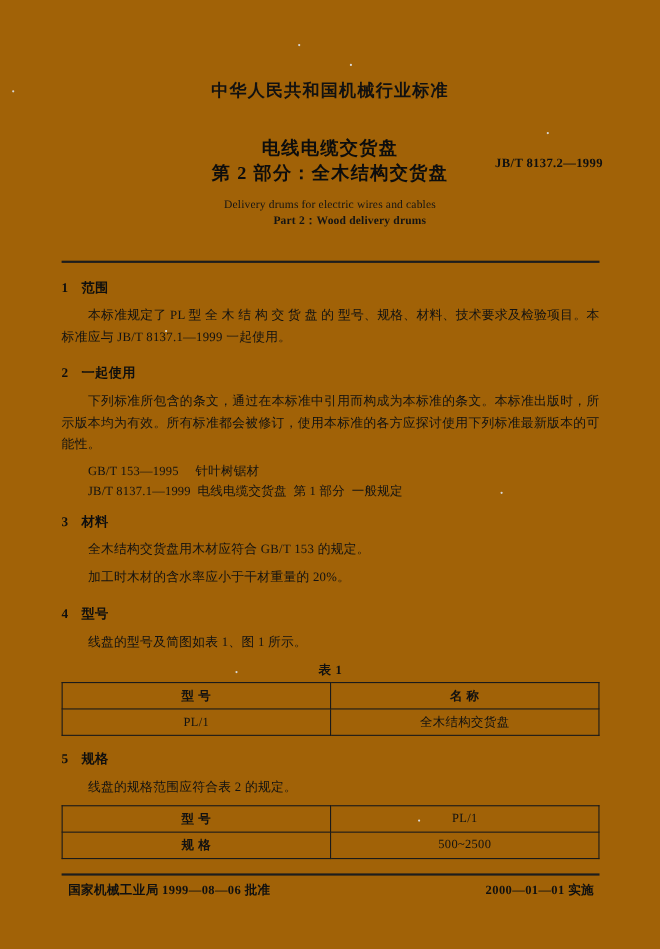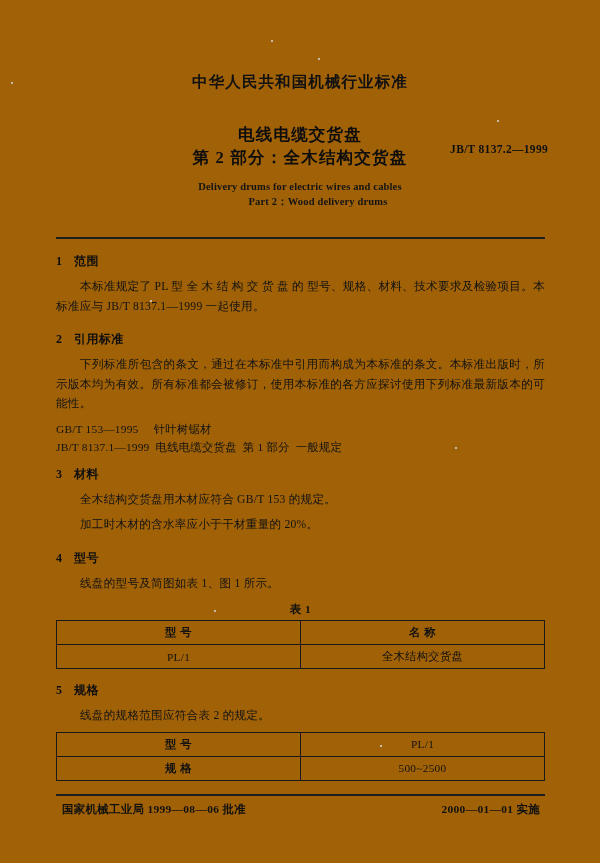--- a/index.html
+++ b/index.html
@@ -51,21 +51,21 @@
   }
   .title-cn-2 {
     font-size: 16.5px;
     font-weight: bold;
     letter-spacing: 1.2px;
     line-height: 24px;
     color: #0d0d0d;
   }
   .title-en-1 {
     font-size: 10.5px;
-    font-weight: bold;
+    font-weight: normal;
     margin-top: 9px;
     line-height: 15px;
     letter-spacing: 0.15px;
     color: #141414;
   }
   .title-en-2 {
     font-size: 10.5px;
     font-weight: bold;
     line-height: 15px;
     letter-spacing: 0.15px;
@@ -124,20 +124,21 @@
     margin: 0 0 6px 0;
     letter-spacing: 0.25px;
     color: #121212;
   }
   .para.indent {
     text-indent: 24px;
   }
   .ref-line {
     font-size: 11.4px;
     line-height: 18.5px;
+    margin-left: 24px;
     letter-spacing: 0.2px;
     white-space: pre;
     color: #121212;
   }
   .gap-sm { height: 9px; }
   .gap-md { height: 13px; }
   
   .tbl-caption {
     text-align: center;
     font-size: 11.4px;
@@ -228,21 +229,21 @@
   <div class="body-area">
 
     <div class="sec-head">
       <span class="num">1</span><span>范围</span>
     </div>
     <p class="para indent">本标准规定了 PL 型 全 木 结 构 交 货 盘 的 型号、规格、材料、技术要求及检验项目。本标准应与 JB/T 8137.1—1999 一起使用。</p>
 
     <div class="gap-sm"></div>
 
     <div class="sec-head">
-      <span class="num">2</span><span>引用标准</span>
+      <span class="num">2</span><span>一起使用</span>
     </div>
     <p class="para indent">下列标准所包含的条文，通过在本标准中引用而构成为本标准的条文。本标准出版时，所示版本均为有效。所有标准都会被修订，使用本标准的各方应探讨使用下列标准最新版本的可能性。</p>
     <div class="ref-line">GB/T 153—1995     针叶树锯材</div>
     <div class="ref-line">JB/T 8137.1—1999  电线电缆交货盘  第 1 部分  一般规定</div>
 
     <div class="gap-sm"></div>
 
     <div class="sec-head">
       <span class="num">3</span><span>材料</span>
     </div>

